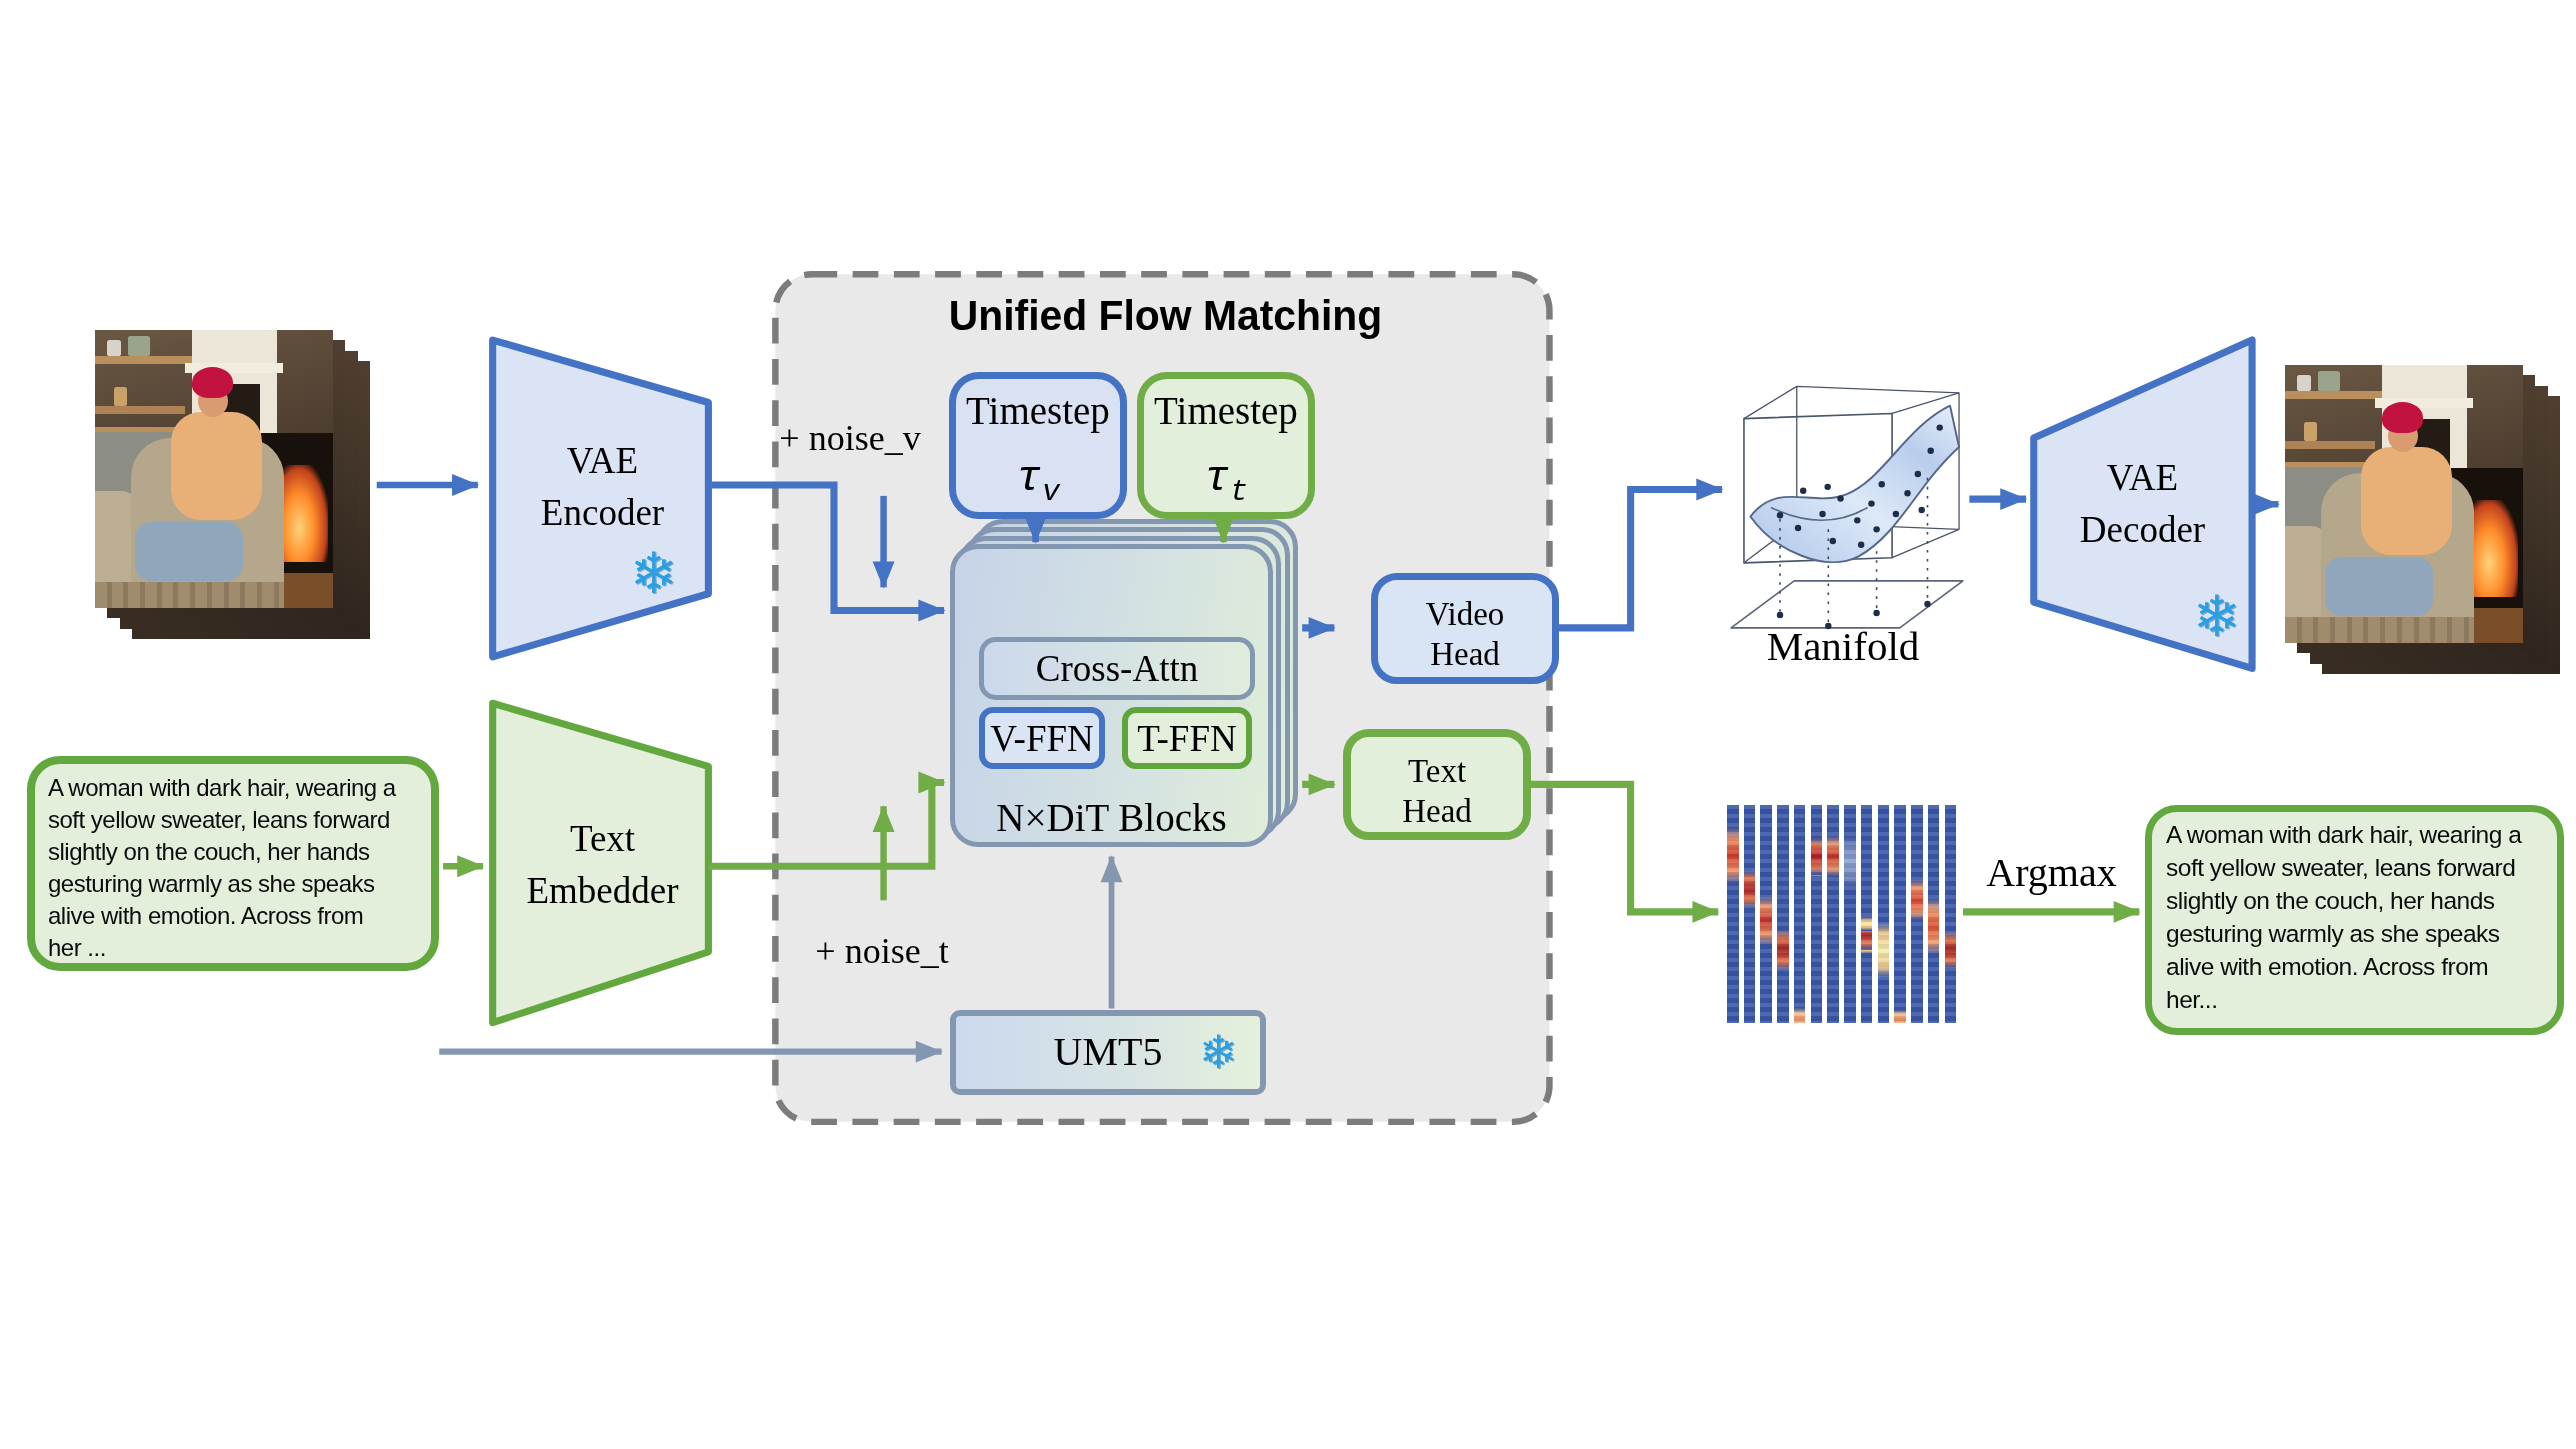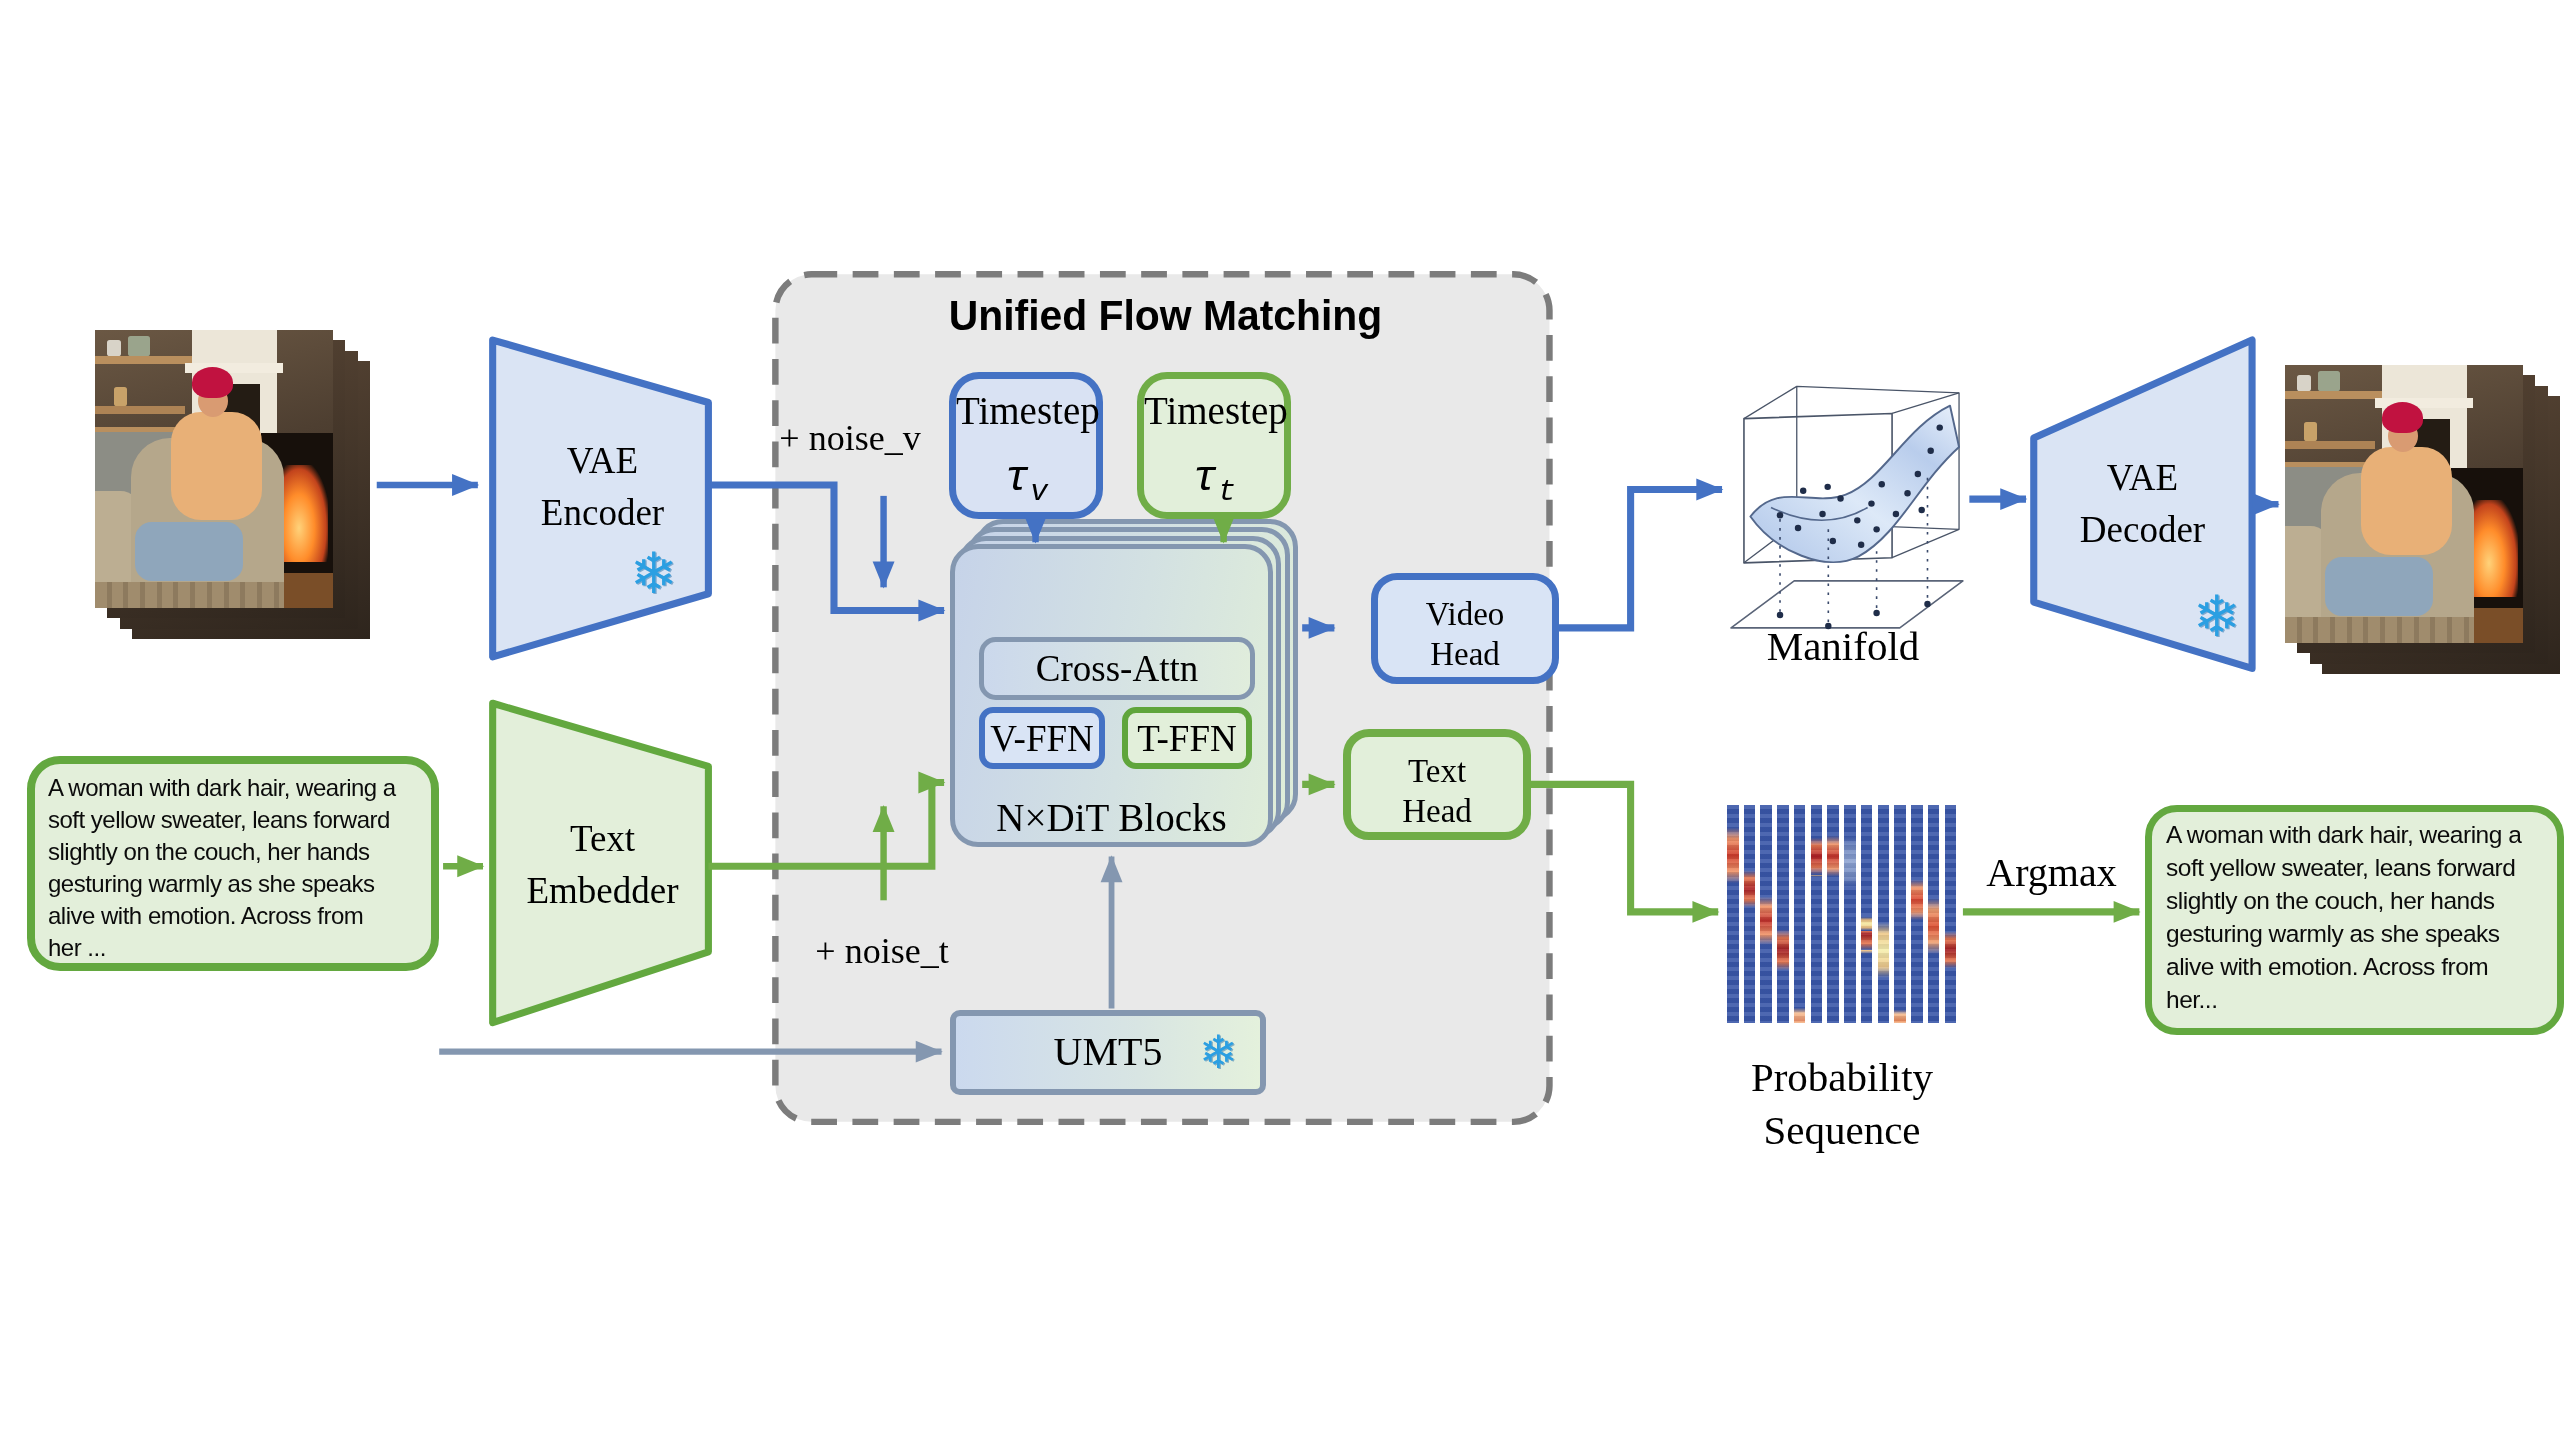--- a/index.html
+++ b/index.html
@@ -13,21 +13,21 @@
   .prompt{position:absolute;box-sizing:border-box;color:#0b0b0b;white-space:pre-line;
           font-family:"Liberation Sans",sans-serif;letter-spacing:-0.5px;overflow:hidden;}
   #prompt-input{left:27px;top:756px;width:412px;height:215px;border:8.4px solid #63a83f;
           border-radius:33px;background:#e3efda;font-size:24px;line-height:32px;padding:7.7px 13px;}
   #prompt-cond{left:27px;top:994px;width:410px;height:116px;border:7.7px solid #8497b0;
           border-radius:27px;background:linear-gradient(90deg,#ccd9ee 0%,#d9e5e4 55%,#e1eedb 100%);
           font-size:24.5px;line-height:33px;padding:3.9px 11.6px;}
   #prompt-out{left:2145px;top:805px;width:419px;height:230px;border:7px solid #63a83f;
           border-radius:32px;background:#e3efda;font-size:24.5px;line-height:33px;padding:6.4px 14px;}
   
-  .tsbox{position:absolute;box-sizing:border-box;width:154px;height:147px;border-radius:30px;text-align:center;}
+  .tsbox{position:absolute;box-sizing:border-box;width:178px;height:147px;border-radius:30px;text-align:center;}
   #ts-v{left:949px;top:372px;border:7.7px solid #4472c4;background:#d9e2f3;}
   #ts-t{left:1137px;top:372px;border:7.7px solid #70ad47;background:#e2efda;}
   .tsbox .t1{font-family:"Liberation Serif",serif;font-size:39px;margin-top:9px;}
   .tsbox .t2{font-family:Liberation Mono, monospace;font-style:italic;font-size:43px;margin-top:21px;}
   .tsbox .t2 sub{font-size:30px;}
   
   .card{position:absolute;box-sizing:border-box;width:323px;height:303px;border-radius:28px;
         border:5.8px solid #8497b0;background:linear-gradient(100deg,#c6d3e9 0%,#d3e1e2 55%,#dfedd9 100%);}
   .row{position:absolute;box-sizing:border-box;left:24px;width:276px;height:63px;border-radius:16.7px;
        border:5.2px solid #8497b0;background:linear-gradient(90deg,#cbd8ec,#e0eddc);
@@ -284,22 +284,20 @@
       <div class="hm-col" style="background-image: repeating-linear-gradient(rgba(255, 255, 255, 0.1) 0px, rgba(255, 255, 255, 0.1) 4.5px, rgba(10, 20, 60, 0.08) 4.5px, rgba(10, 20, 60, 0.08) 9px), linear-gradient(rgb(58, 87, 168) 0%, rgb(58, 87, 168) 15%, rgb(229, 118, 78) 18.5%, rgb(176, 30, 34) 23.5%, rgb(229, 118, 78) 28.5%, rgb(58, 87, 168) 32%, rgb(58, 87, 168) 26.1%, rgb(240, 192, 128) 27.5%, rgb(244, 233, 160) 29.5%, rgb(240, 192, 128) 31.5%, rgb(58, 87, 168) 32.9%, rgb(58, 87, 168) 100%);"></div>
       <div class="hm-col" style="background-image: repeating-linear-gradient(rgba(255, 255, 255, 0.1) 0px, rgba(255, 255, 255, 0.1) 4.5px, rgba(10, 20, 60, 0.08) 4.5px, rgba(10, 20, 60, 0.08) 9px), linear-gradient(rgb(58, 87, 168) 0%, rgb(58, 87, 168) 14.1%, rgb(240, 148, 104) 18%, rgb(197, 49, 39) 23.5%, rgb(240, 148, 104) 29%, rgb(58, 87, 168) 32.9%, rgb(58, 87, 168) 100%);"></div>
       <div class="hm-col" style="background-image: repeating-linear-gradient(rgba(255, 255, 255, 0.1) 0px, rgba(255, 255, 255, 0.1) 4.5px, rgba(10, 20, 60, 0.08) 4.5px, rgba(10, 20, 60, 0.08) 9px), linear-gradient(rgb(58, 87, 168) 0%, rgb(58, 87, 168) 14.1%, rgb(111, 135, 190) 19%, rgb(143, 165, 210) 26%, rgb(111, 135, 190) 33%, rgb(58, 87, 168) 37.9%, rgb(58, 87, 168) 100%);"></div>
       <div class="hm-col" style="background-image: repeating-linear-gradient(rgba(255, 255, 255, 0.1) 0px, rgba(255, 255, 255, 0.1) 4.5px, rgba(10, 20, 60, 0.08) 4.5px, rgba(10, 20, 60, 0.08) 9px), linear-gradient(rgb(58, 87, 168) 0%, rgb(58, 87, 168) 51.4%, rgb(240, 192, 128) 52.7%, rgb(244, 233, 160) 54.5%, rgb(240, 192, 128) 56.3%, rgb(58, 87, 168) 57.6%, rgb(58, 87, 168) 51.3%, rgb(229, 118, 78) 54.5%, rgb(159, 25, 30) 59%, rgb(229, 118, 78) 63.5%, rgb(58, 87, 168) 66.6%, rgb(58, 87, 168) 60.8%, rgb(240, 192, 128) 62.3%, rgb(244, 233, 160) 64.5%, rgb(240, 192, 128) 66.7%, rgb(58, 87, 168) 68.2%, rgb(58, 87, 168) 100%);"></div>
       <div class="hm-col" style="background-image: repeating-linear-gradient(rgba(255, 255, 255, 0.1) 0px, rgba(255, 255, 255, 0.1) 4.5px, rgba(10, 20, 60, 0.08) 4.5px, rgba(10, 20, 60, 0.08) 9px), linear-gradient(rgb(58, 87, 168) 0%, rgb(58, 87, 168) 53.8%, rgb(239, 201, 137) 59%, rgb(246, 239, 174) 66.5%, rgb(239, 201, 137) 74%, rgb(58, 87, 168) 79.3%, rgb(58, 87, 168) 100%);"></div>
       <div class="hm-col" style="background-image: repeating-linear-gradient(rgba(255, 255, 255, 0.1) 0px, rgba(255, 255, 255, 0.1) 4.5px, rgba(10, 20, 60, 0.08) 4.5px, rgba(10, 20, 60, 0.08) 9px), linear-gradient(rgb(58, 87, 168) 0%, rgb(58, 87, 168) 93.9%, rgb(244, 188, 144) 96%, rgb(236, 138, 88) 99%, rgb(244, 188, 144) 100%, rgb(58, 87, 168) 100%, rgb(58, 87, 168) 100%);"></div>
       <div class="hm-col" style="background-image: repeating-linear-gradient(rgba(255, 255, 255, 0.1) 0px, rgba(255, 255, 255, 0.1) 4.5px, rgba(10, 20, 60, 0.08) 4.5px, rgba(10, 20, 60, 0.08) 9px), linear-gradient(rgb(58, 87, 168) 0%, rgb(58, 87, 168) 34.2%, rgb(240, 148, 104) 38%, rgb(216, 69, 47) 43.5%, rgb(240, 148, 104) 49%, rgb(58, 87, 168) 52.8%, rgb(58, 87, 168) 100%);"></div>
       <div class="hm-col" style="background-image: repeating-linear-gradient(rgba(255, 255, 255, 0.1) 0px, rgba(255, 255, 255, 0.1) 4.5px, rgba(10, 20, 60, 0.08) 4.5px, rgba(10, 20, 60, 0.08) 9px), linear-gradient(rgb(58, 87, 168) 0%, rgb(58, 87, 168) 42.8%, rgb(240, 160, 112) 48%, rgb(220, 78, 48) 55.5%, rgb(240, 160, 112) 63%, rgb(58, 87, 168) 68.3%, rgb(58, 87, 168) 100%);"></div>
       <div class="hm-col" style="background-image: repeating-linear-gradient(rgba(255, 255, 255, 0.1) 0px, rgba(255, 255, 255, 0.1) 4.5px, rgba(10, 20, 60, 0.08) 4.5px, rgba(10, 20, 60, 0.08) 9px), linear-gradient(rgb(58, 87, 168) 0%, rgb(58, 87, 168) 58%, rgb(229, 118, 78) 61.5%, rgb(160, 26, 31) 66.5%, rgb(229, 118, 78) 71.5%, rgb(58, 87, 168) 75%, rgb(58, 87, 168) 100%);"></div>
     </div>
-  <div class="lbl serif" style="left:1713px;top:1051px;width:258px;font-size:41px;line-height:53px;z-index:2">Probability
-Sequence</div>
   <div class="lbl serif" style="left:1945px;top:849px;width:213px;font-size:40px;z-index:2">Argmax</div>
 
   <svg class="layer" width="2576" height="1449" style="z-index:3" viewBox="0 0 4000 2250">
     <defs>
       <marker id="mB2" markerUnits="userSpaceOnUse" markerWidth="46" markerHeight="38" refX="42" refY="19" orient="auto">
         <path d="M2,2 L44,19 L2,36 Z" fill="#4472c4"></path>
         </marker>
       <marker id="mG2" markerUnits="userSpaceOnUse" markerWidth="46" markerHeight="38" refX="42" refY="19" orient="auto">
         <path d="M2,2 L44,19 L2,36 Z" fill="#70ad47"></path>
         </marker>

